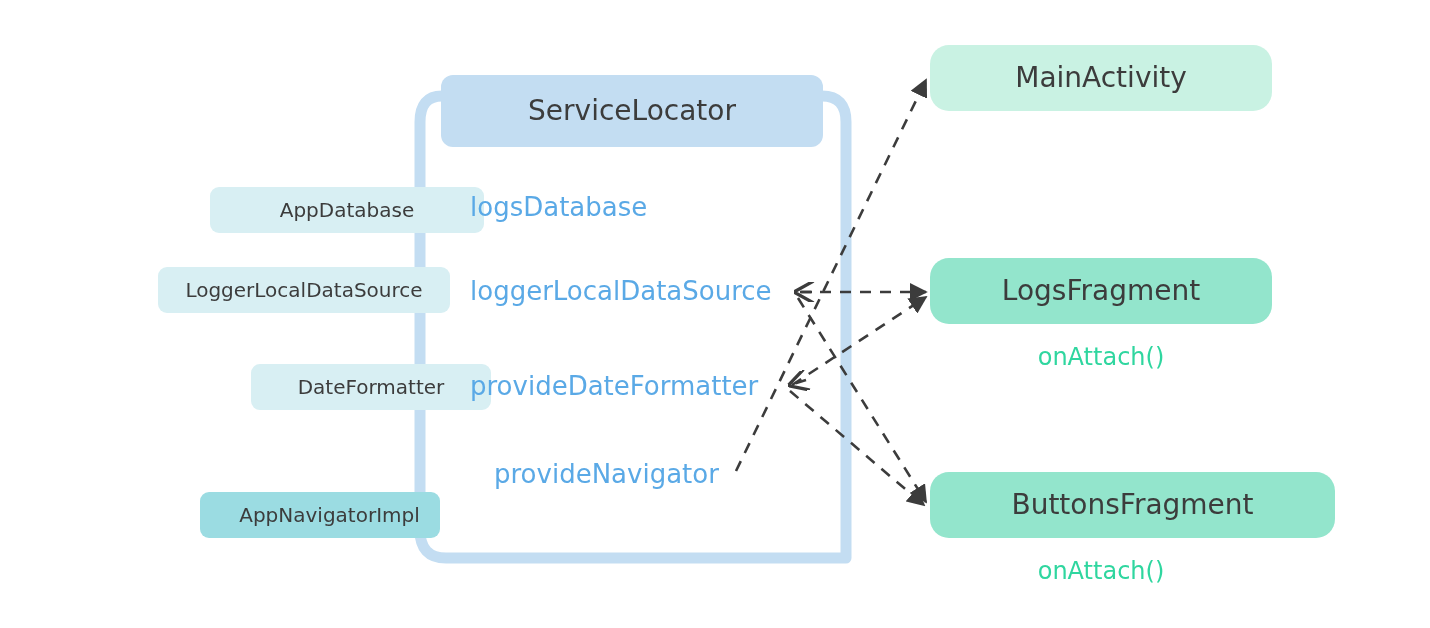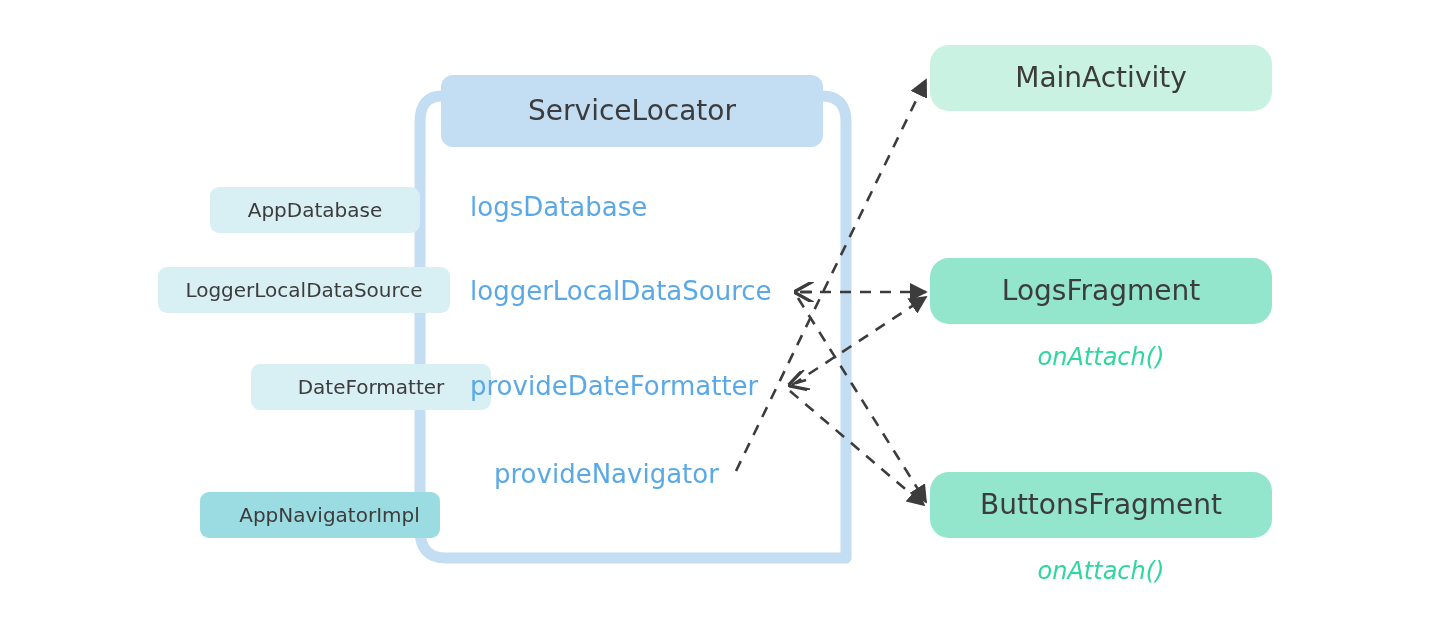--- a/index.html
+++ b/index.html
@@ -2,35 +2,35 @@
 <html><head>
 <meta charset="utf-8">
 <style>
   html,body{margin:0;padding:0;background:#ffffff;}
   body{width:1430px;height:628px;font-family:"DejaVu Sans",sans-serif;overflow:hidden;}
   #stage{position:relative;width:1430px;height:628px;background:#fff;}
   .box{position:absolute;box-sizing:border-box;display:flex;align-items:center;justify-content:center;
        border-radius:10px;color:#3c3c3c;text-align:center;line-height:1.1;white-space:nowrap;}
   .sl-header{left:441px;top:75px;width:382px;height:72px;background:#c3ddf2;font-size:28px;border-radius:12px;z-index:3;}
   .dep{background:#d8eff3;font-size:20px;height:46px;border-radius:9px;z-index:3;}
-  .dep-db{left:210px;top:187px;width:210px;}
+  .dep-db{left:210px;top:187px;width:274px;}
   .dep-ds{left:158px;top:267px;width:292px;}
   .dep-df{left:210px;top:364px;width:240px;margin-left:41px;}
   .dep-nav{left:210px;top:456px;width:240px;}
   .dep-impl{left:200px;top:492px;width:240px;background:#9bdce2;z-index:4;padding-left:19px;}
   .prov{position:absolute;color:#5aa9e6;font-size:26px;white-space:nowrap;z-index:3;}
   .prov-db{left:470px;top:192px;}
   .prov-ds{left:470px;top:276px;}
   .prov-df{left:470px;top:371px;}
   .prov-nav{left:494px;top:459px;}
   .target{font-size:28px;height:66px;border-radius:19px;z-index:3;}
   .t-main{left:930px;top:45px;width:342px;background:#c9f2e3;}
   .t-logs{left:930px;top:258px;width:342px;background:#93e5cc;}
-  .t-btns{left:930px;top:472px;width:342px;background:#93e5cc;}
-  .hook{position:absolute;font-size:24px;color:#2fd69f;white-space:nowrap;z-index:3;text-align:center;width:342px;font-style:italic;}
+  .t-btns{left:930px;top:472px;width:405px;background:#93e5cc;}
+  .hook{position:absolute;font-size:24px;color:#2fd69f;white-space:nowrap;z-index:3;text-align:center;width:342px;}
   .hook-logs{left:930px;top:343px;}
   .hook-btns{left:930px;top:557px;}
   svg.layer{position:absolute;left:0;top:0;width:1430px;height:628px;}
   svg.bracket{z-index:1;}
   svg.arrows{z-index:2;}
 </style>
 </head>
 <body>
 
 <div id="stage">

